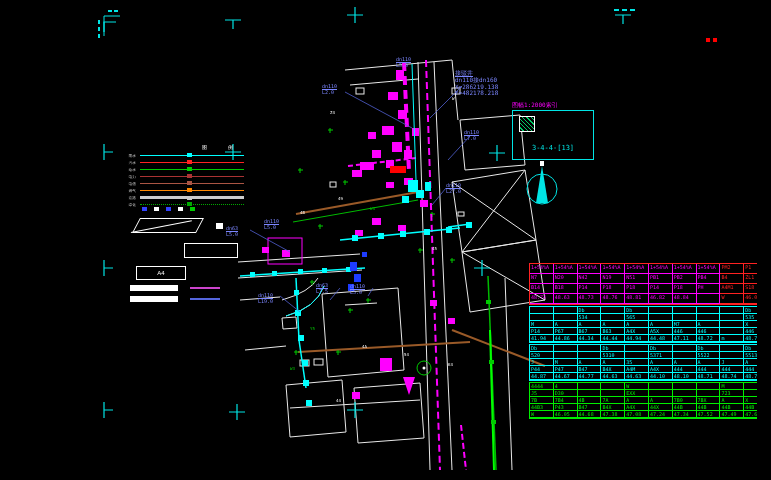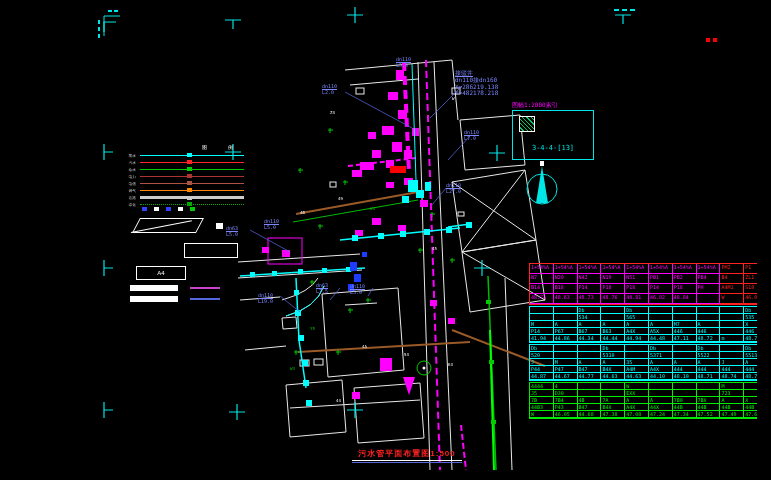--- a/index.html
+++ b/index.html
@@ -558,19 +558,14 @@
         <div class="c" style="color: rgb(0, 238, 0); border-color: rgb(0, 238, 0);">47.38</div>
         <div class="c" style="color: rgb(0, 238, 0); border-color: rgb(0, 238, 0);">47.08</div>
         <div class="c" style="color: rgb(0, 238, 0); border-color: rgb(0, 238, 0);">47.24</div>
         <div class="c" style="color: rgb(0, 238, 0); border-color: rgb(0, 238, 0);">47.34</div>
         <div class="c" style="color: rgb(0, 238, 0); border-color: rgb(0, 238, 0);">47.52</div>
         <div class="c" style="color: rgb(0, 238, 0); border-color: rgb(0, 238, 0);">47.49</div>
         <div class="c" style="color: rgb(0, 238, 0); border-color: rgb(0, 238, 0);">47.63</div>
       </div>
     </div>
 
-  <div id="footer">
-    <div class="t">污水管平面布置图1:500</div>
-    <div class="u1"></div>
-    <div class="u2"></div>
-  </div>
 
 </div>
 
 </body></html>

